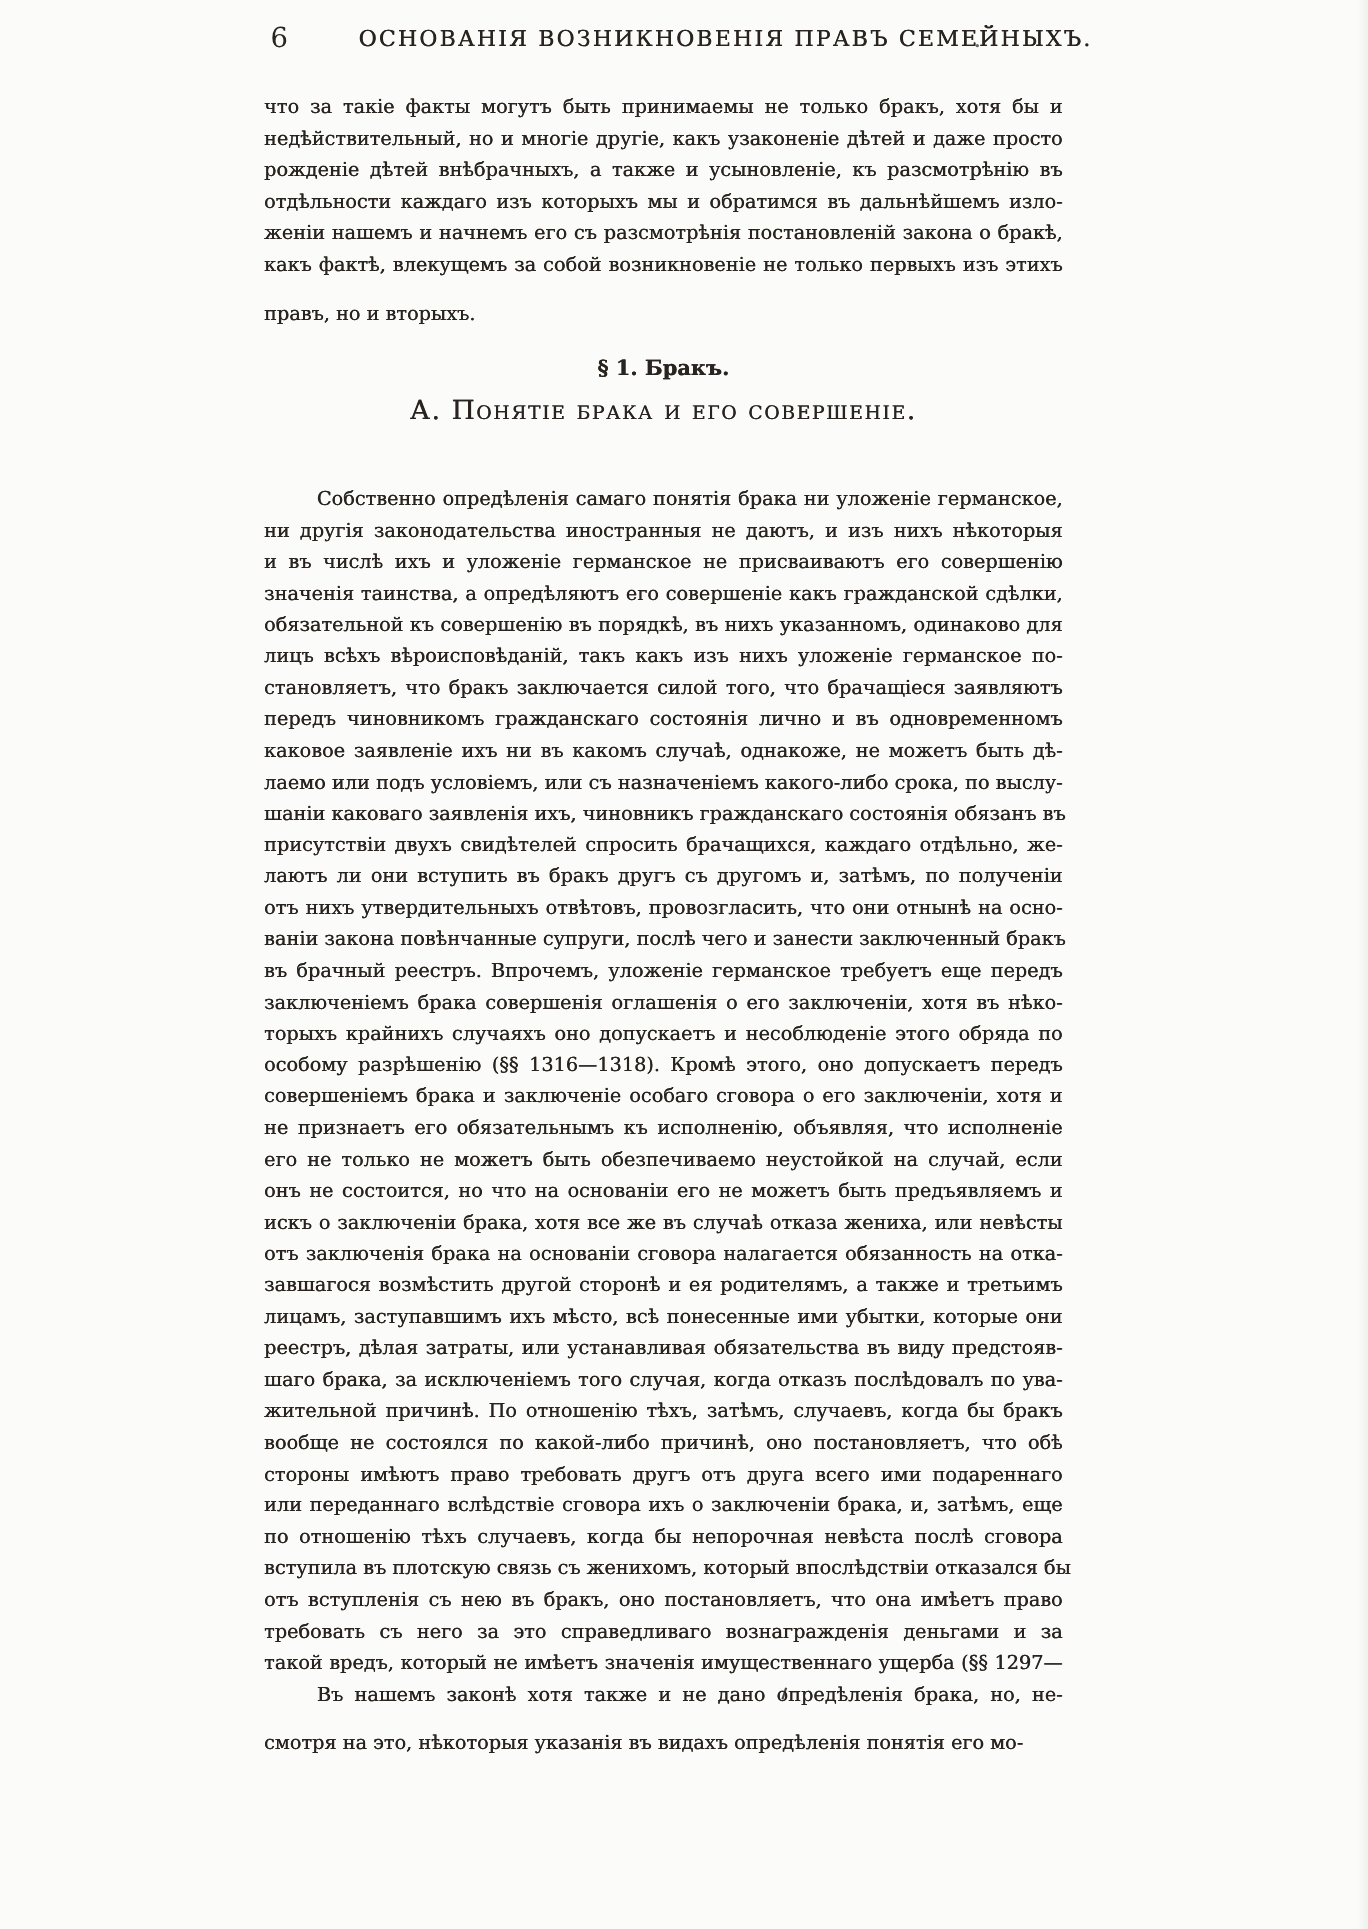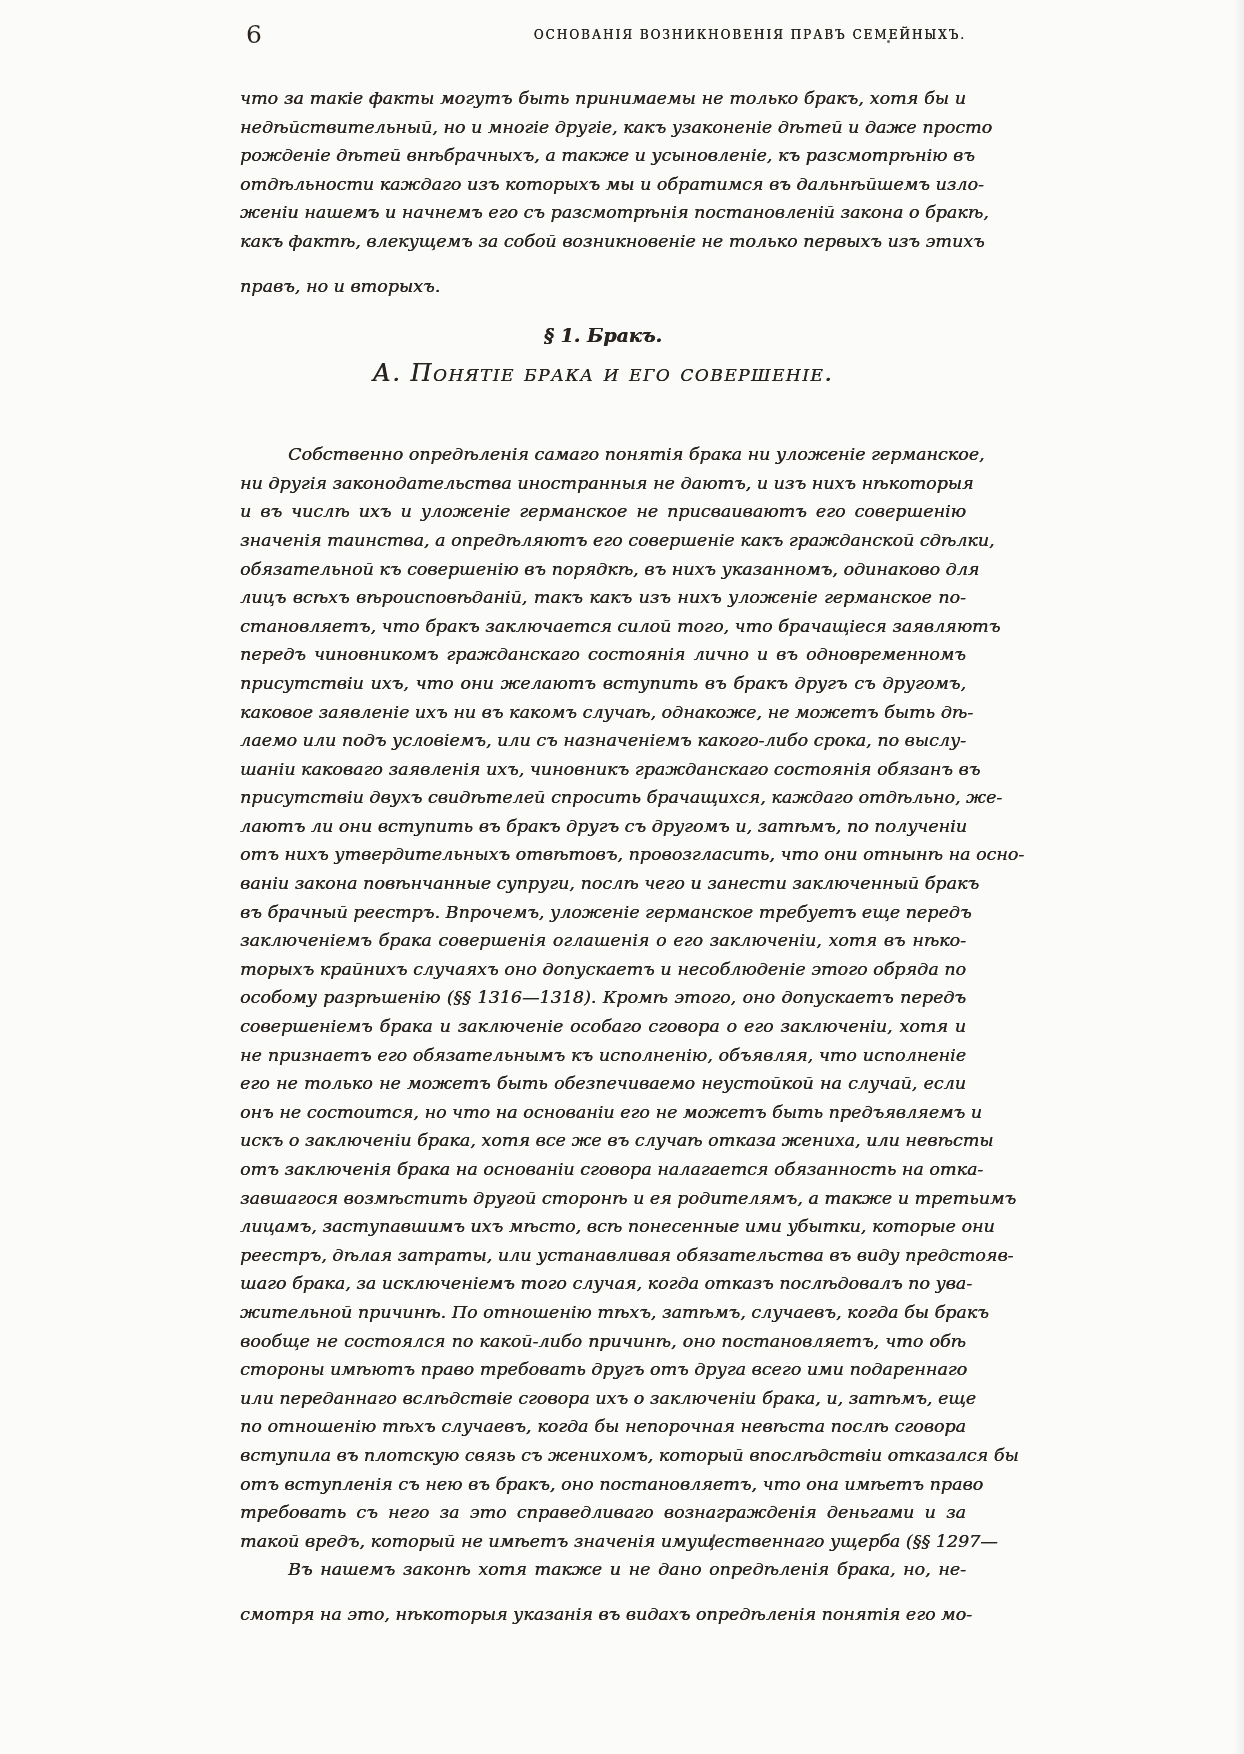--- a/index.html
+++ b/index.html
@@ -34,32 +34,31 @@
   .page-number {
     position: absolute;
     left: 6px;
     top: 0;
     font-size: 25px;
     line-height: 30px;
   }
   .running-title {
     text-align: right;
     padding-left: 86px;
-    font-size: 12px;
+    font-size: 20px;
     line-height: 30px;
     letter-spacing: 2px;
     white-space: nowrap;
     text-shadow: 0.3px 0 0 currentColor;
   }
   .body-column {
     position: absolute;
     left: 240px;
     top: 84px;
     width: 726px;
-    font-style: italic;
   }
   .line {
     font-size: 17.5px;
     line-height: 28.6px;
     height: 28.6px;
     text-align: justify;
     text-align-last: justify;
     white-space: nowrap;
     text-shadow: 0.3px 0 0 currentColor;
   }
@@ -129,21 +128,20 @@
 
     <div class="paragraph para-2">
         <div class="line indent">Собственно опредѣленія самаго понятія брака ни уложеніе германское,</div>
         <div class="line">ни другія законодательства иностранныя не даютъ, и изъ нихъ нѣкоторыя</div>
         <div class="line">и въ числѣ ихъ и уложеніе германское не присваиваютъ его совершенію</div>
         <div class="line">значенія таинства, а опредѣляютъ его совершеніе какъ гражданской сдѣлки,</div>
         <div class="line">обязательной къ совершенію въ порядкѣ, въ нихъ указанномъ, одинаково для</div>
         <div class="line">лицъ всѣхъ вѣроисповѣданій, такъ какъ изъ нихъ уложеніе германское по-</div>
         <div class="line">становляетъ, что бракъ заключается силой того, что брачащіеся заявляютъ</div>
         <div class="line">передъ чиновникомъ гражданскаго состоянія лично и въ одновременномъ</div>
-        <div class="line">присутствіи ихъ, что они желаютъ вступить въ бракъ другъ съ другомъ,</div>
         <div class="line">каковое заявленіе ихъ ни въ какомъ случаѣ, однакоже, не можетъ быть дѣ-</div>
         <div class="line">лаемо или подъ условіемъ, или съ назначеніемъ какого-либо срока, по выслу-</div>
         <div class="line">шаніи каковаго заявленія ихъ, чиновникъ гражданскаго состоянія обязанъ въ</div>
         <div class="line">присутствіи двухъ свидѣтелей спросить брачащихся, каждаго отдѣльно, же-</div>
         <div class="line">лаютъ ли они вступить въ бракъ другъ съ другомъ и, затѣмъ, по полученіи</div>
         <div class="line">отъ нихъ утвердительныхъ отвѣтовъ, провозгласить, что они отнынѣ на осно-</div>
         <div class="line">ваніи закона повѣнчанные супруги, послѣ чего и занести заключенный бракъ</div>
         <div class="line">въ брачный реестръ. Впрочемъ, уложеніе германское требуетъ еще передъ</div>
         <div class="line">заключеніемъ брака совершенія оглашенія о его заключеніи, хотя въ нѣко-</div>
         <div class="line">торыхъ крайнихъ случаяхъ оно допускаетъ и несоблюденіе этого обряда по</div>

